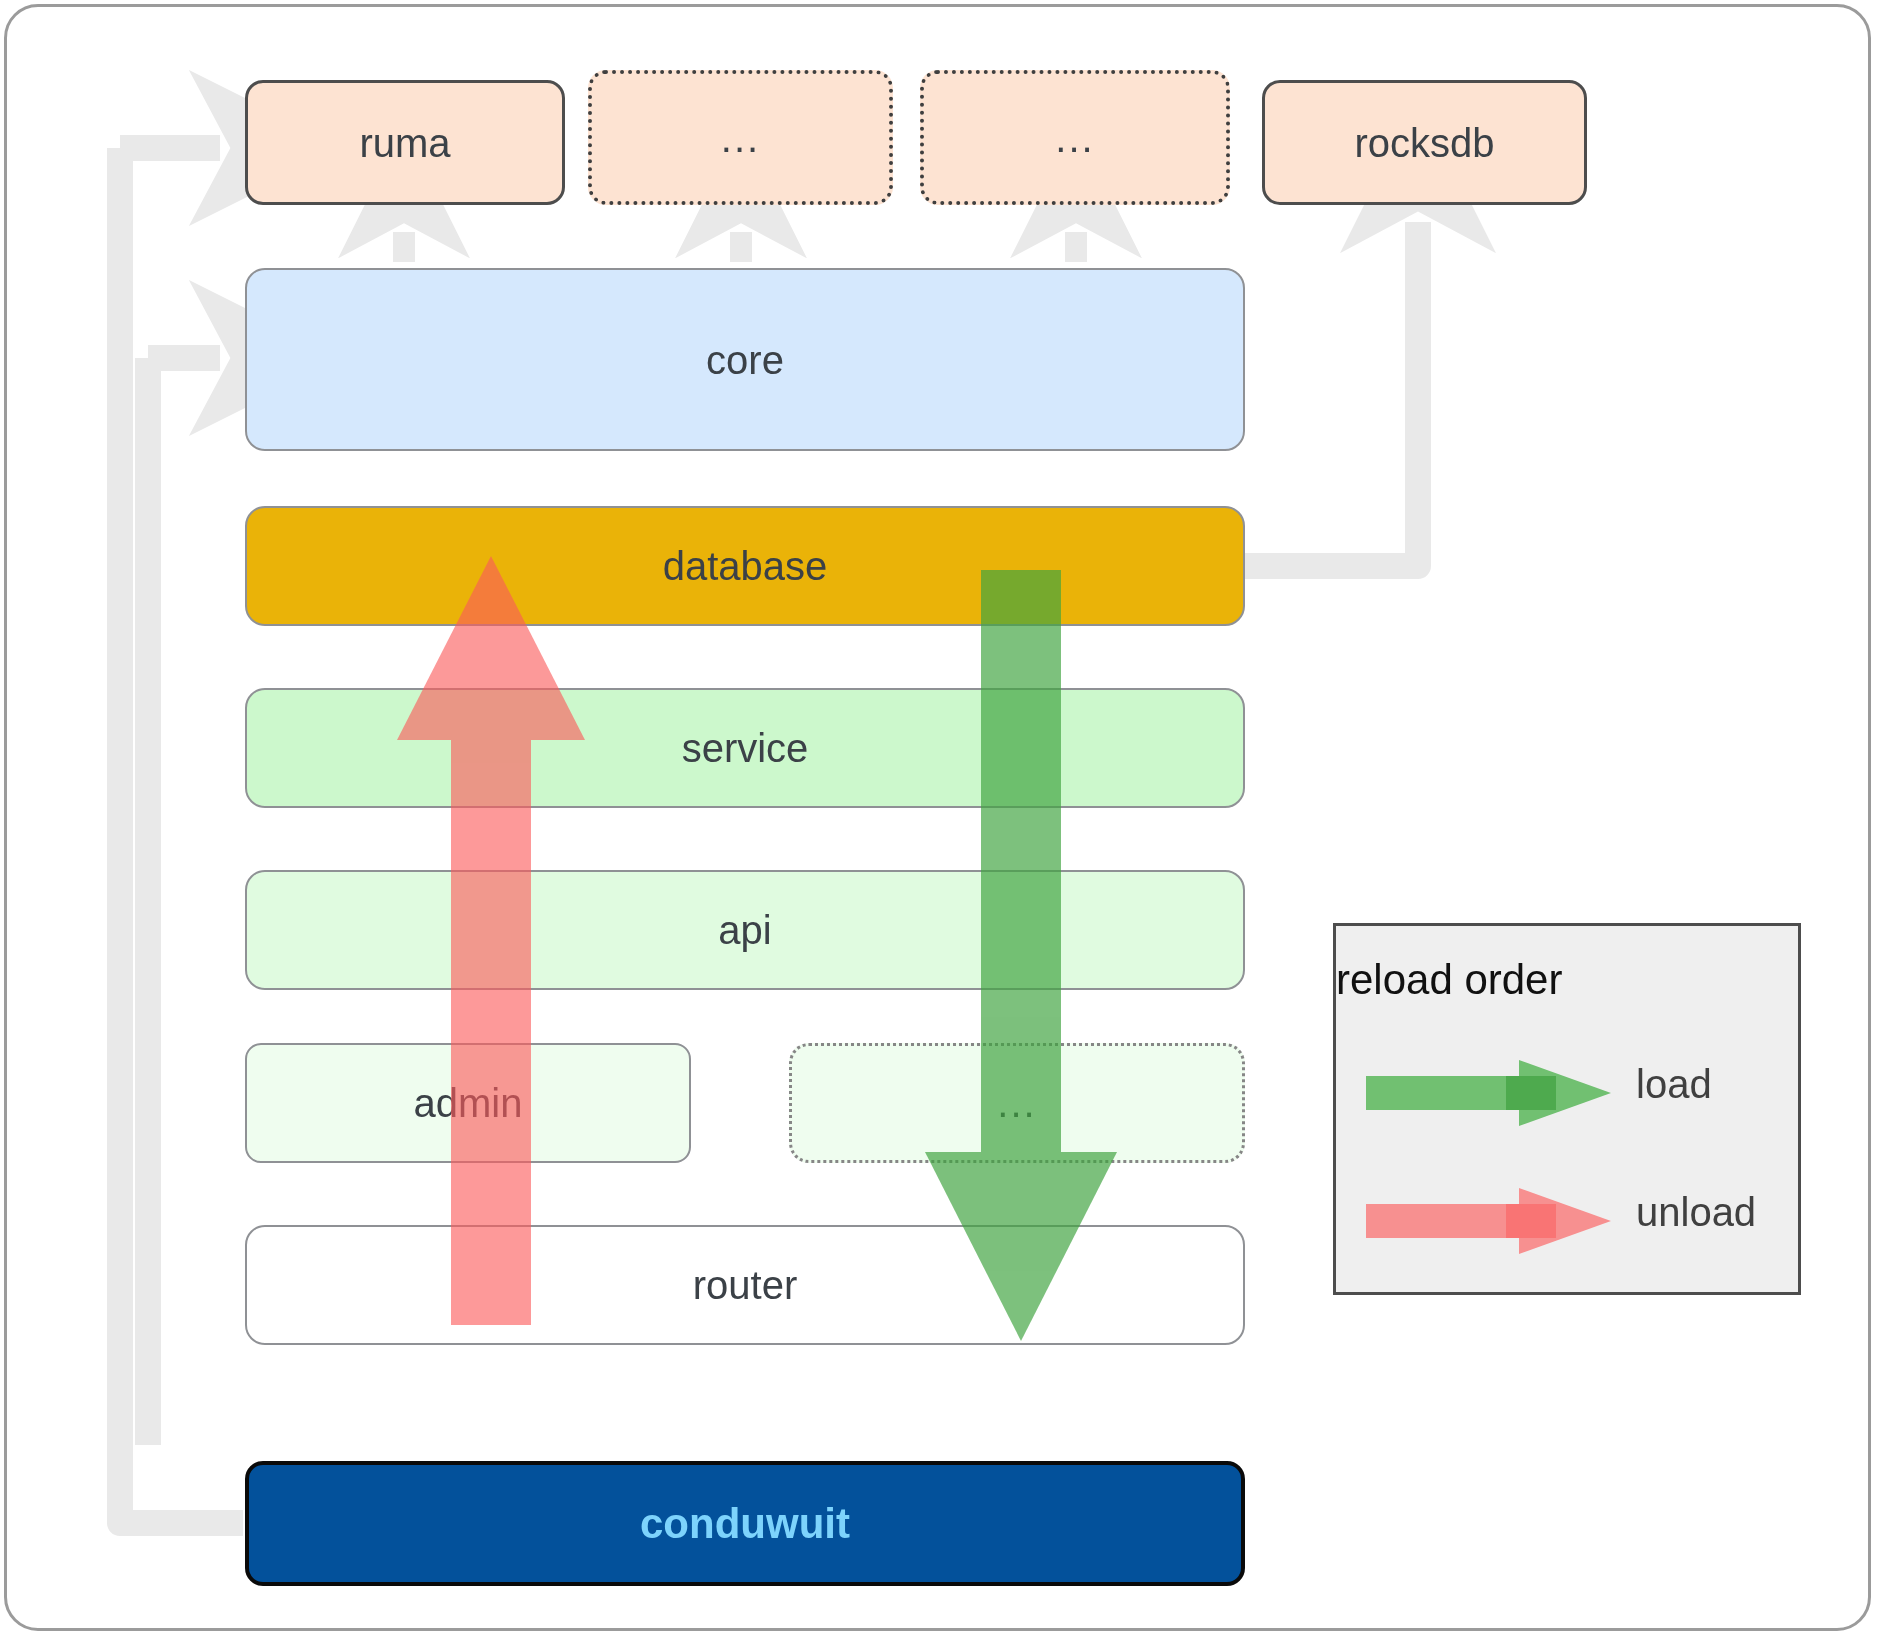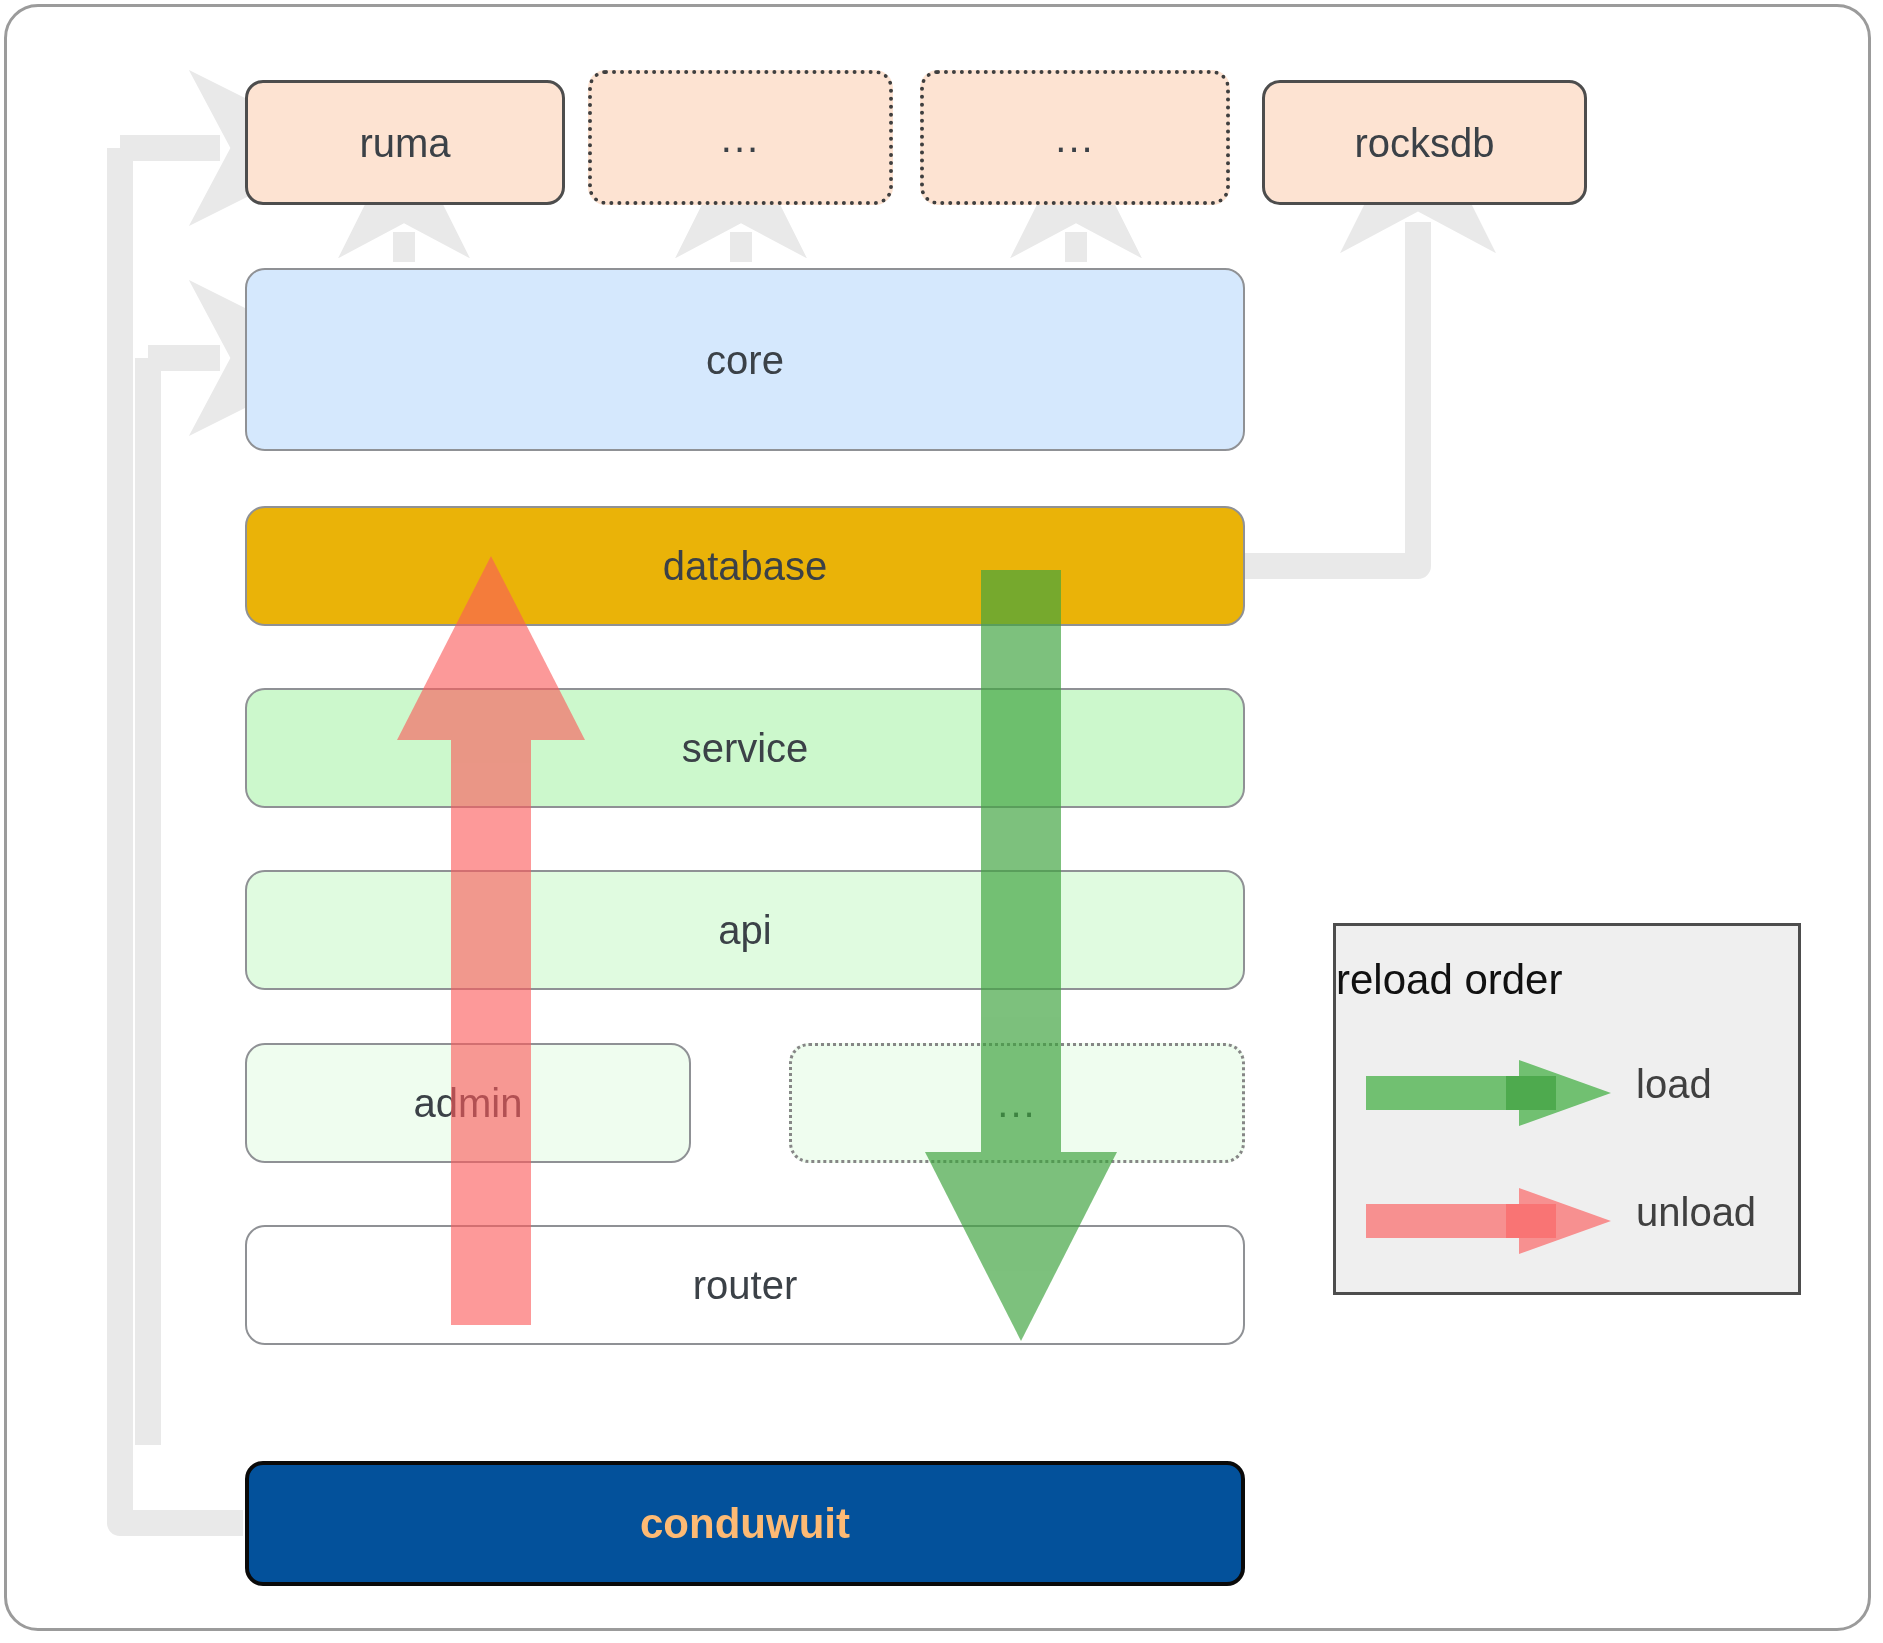--- a/index.html
+++ b/index.html
@@ -77,32 +77,32 @@
   }
   .layer .node-label { font-size: 40px; }
   .layer.dotted {
     border-style: dotted;
     border-width: 3px;
     border-color: #868686;
   }
   #node-database { background: #eab308; }
   #node-service  { background: #ccf8cc; }
   #node-api      { background: #e0fbe0; }
-  #node-admin    { background: #effdef; }
+  #node-admin    { background: #effdef; border-radius: 16px; }
   #node-extra    { background: #effdef; }
   #node-router   { background: #ffffff; }
 
   
   #node-conduwuit {
     background: #03519b;
     border: 4px solid #0a0a0a;
     border-radius: 18px;
   }
   #node-conduwuit .node-label {
-    color: #fdba74;
+    color: #7dd3fc;
     font-size: 42px;
     font-weight: bold;
   }
 
   
   #legend {
     position: absolute;
     left: 1333px;
     top: 923px;
     width: 468px;

